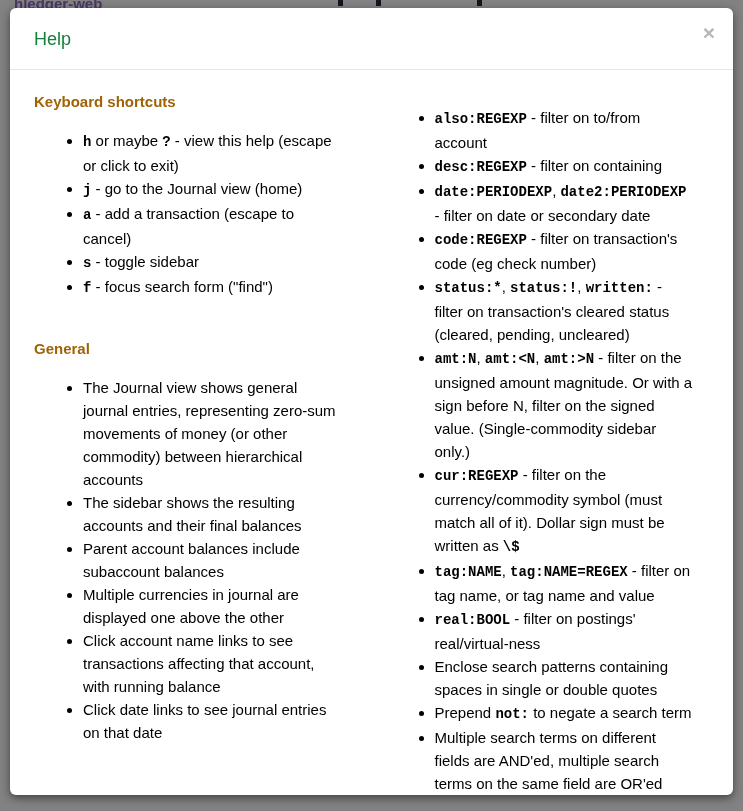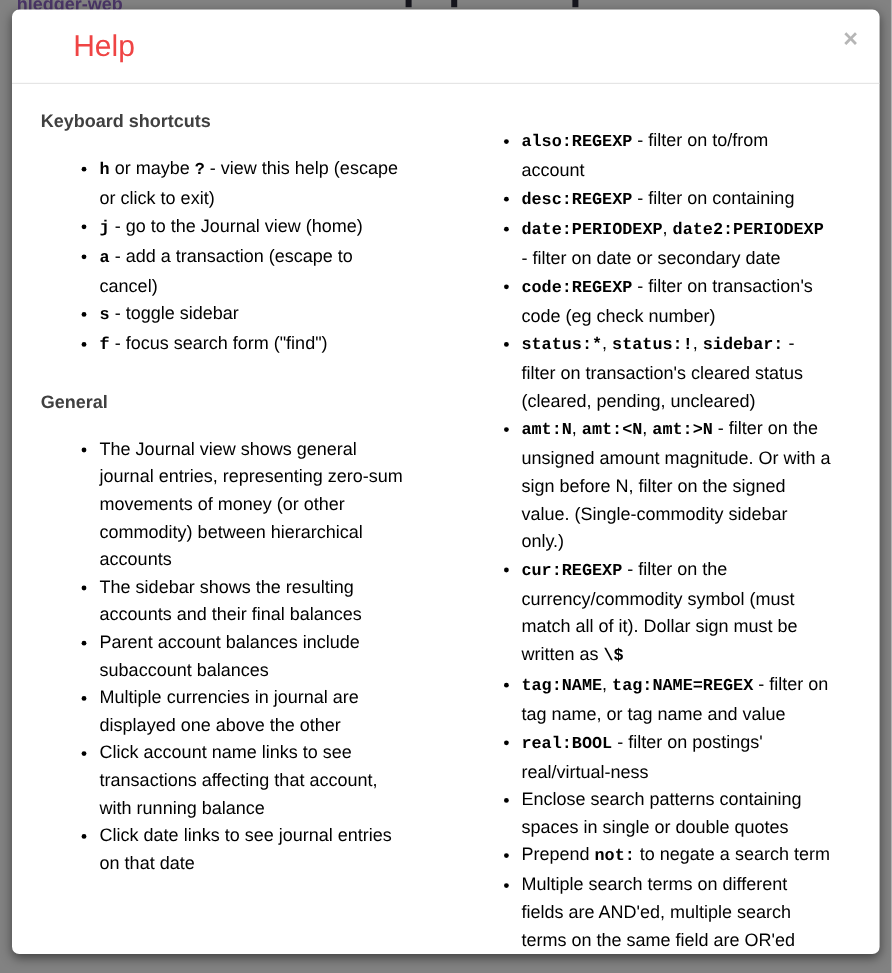--- a/index.html
+++ b/index.html
@@ -32,44 +32,43 @@
     border-radius: 6px;
     box-shadow: 0 3px 9px rgba(0,0,0,0.5);
     overflow: hidden;
   }
   .modal-header {
     position: relative;
     padding: 14px 20px 13px 24px;
     border-bottom: 1px solid #e5e5e5;
   }
   .modal-title {
-    font-size: 25px;
+    font-size: 18px;
     font-weight: 400;
     line-height: 34px;
-    color: #ef4444;
-    margin-left: 27px;
+    color: #15803d;
   }
   .close-btn {
     position: absolute; top: 14px; right: 18px;
     border: none; background: none; cursor: pointer;
     font-family: "Liberation Sans", sans-serif;
     font-size: 21px; font-weight: bold; line-height: 1;
     color: #b6b6b6;
   }
   .modal-body {
     display: flex;
     padding: 20px 10px 20px 10px;
   }
   .col { flex: 0 0 50%; max-width: 50%; padding: 0 14px; }
   h4 {
-    font-size: 15px; font-weight: bold; color: #404040;
+    font-size: 15px; font-weight: bold; color: #a16207;
     line-height: 23px;
     margin: 0 0 15px 0;
   }
-  section + section h4 { margin-top: 24px; }
+  section + section h4 { margin-top: 37px; }
   ul { margin: 16px; padding-left: 33px; list-style: disc outside; }
   li {
     font-size: 15px; line-height: 23px; color: #000;
   }
   li code {
     font-family: "Liberation Mono", "DejaVu Sans Mono", monospace;
     font-weight: bold;
     font-size: 14px;
     color: #000;
   }
@@ -111,21 +110,21 @@
           </ul>
       </section>
     </div>
     <div class="col">
       <section>
         <ul>
             <li><code>also:REGEXP</code><span> - filter on to/from account</span></li>
             <li><code>desc:REGEXP</code><span> - filter on containing</span></li>
             <li><code>date:PERIODEXP</code><span>, </span><code>date2:PERIODEXP</code><span> - filter on date or secondary date</span></li>
             <li><code>code:REGEXP</code><span> - filter on transaction's code (eg check number)</span></li>
-            <li><code>status:*</code><span>, </span><code>status:!</code><span>, </span><code>sidebar:</code><span> - filter on transaction's cleared status (cleared, pending, uncleared)</span></li>
+            <li><code>status:*</code><span>, </span><code>status:!</code><span>, </span><code>written:</code><span> - filter on transaction's cleared status (cleared, pending, uncleared)</span></li>
             <li><code>amt:N</code><span>, </span><code>amt:&lt;N</code><span>, </span><code>amt:&gt;N</code><span> - filter on the unsigned amount magnitude. Or with a sign before N, filter on the signed value. (Single-commodity sidebar only.)</span></li>
             <li><code>cur:REGEXP</code><span> - filter on the currency/commodity symbol (must match all of it). Dollar sign must be written as </span><code>\$</code></li>
             <li><code>tag:NAME</code><span>, </span><code>tag:NAME=REGEX</code><span> - filter on tag name, or tag name and value</span></li>
             <li><code>real:BOOL</code><span> - filter on postings' real/virtual-ness</span></li>
             <li><span>Enclose search patterns containing spaces in single or double quotes</span></li>
             <li><span>Prepend </span><code>not:</code><span> to negate a search term</span></li>
             <li><span>Multiple search terms on different fields are AND'ed, multiple search terms on the same field are OR'ed</span></li>
             <li><span>These search terms also work with command-line hledger</span></li>
           </ul>
       </section>

